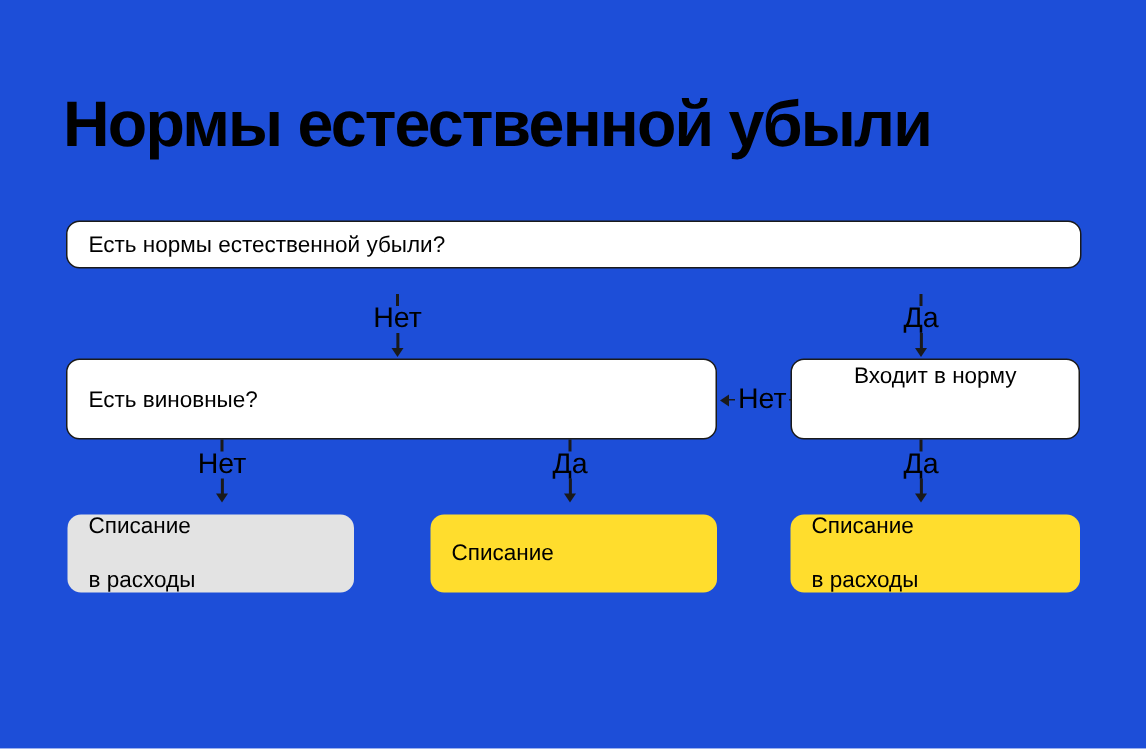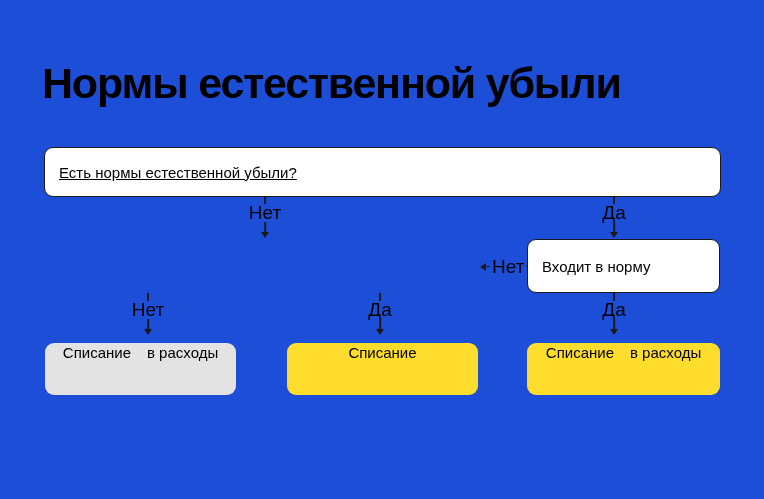--- a/index.html
+++ b/index.html
@@ -34,26 +34,26 @@
     background: #fff;
     border: 1.5px solid var(--line);
     border-radius: 9px;
     display: flex;
     align-items: center;
     padding: 0 14px;
     font-size: 15px;
     color: #000;
   }
   .qbox.multi {
-    flex-direction: column;
+    flex-direction: row;
     align-items: flex-start;
     justify-content: center;
     line-height: 21px;
   }
-  #boxA { left: 44px;  top: 147px; width: 677px; height: 50px; text-decoration: underline; }
+  #boxA { left: 44px;  top: 147px; width: 677px; height: 32px; }
   #boxB { left: 44px;  top: 239px; width: 434px; height: 54px; }
   #boxC { left: 527px; top: 239px; width: 193px; height: 54px; }
 
   .vbranch {
     position: absolute;
     width: 60px;
     display: flex;
     flex-direction: column;
     align-items: center;
   }
@@ -112,20 +112,21 @@
   .hseg.s1 { width: 4px; }
   .hseg.s2 { flex: 1; }
   .harrow .blabel { margin: 0 2px; }
 
   .rbox {
     position: absolute;
     top: 343px;
     height: 52px;
     border-radius: 9px;
     display: flex;
+    flex-direction: column;
     justify-content: center;
     padding: 0 14px;
     font-size: 15px;
     line-height: 20px;
     color: #000;
     gap: 16px;
   }
   .rbox.gray   { background: var(--gray); }
   .rbox.yellow { background: var(--yellow); }
   #boxD { left: 45px;  width: 191px; }
@@ -159,20 +160,23 @@
     <span class="blabel">Нет</span>
     <span class="varrow"></span>
   </div>
 
   <div class="vbranch" id="vb-q1-yes">
     <span class="tick"></span>
     <span class="blabel">Да</span>
     <span class="varrow"></span>
   </div>
 
+  <div class="qbox" id="boxB">
+    <span>Есть виновные?</span>
+  </div>
 
   <div class="qbox multi" id="boxC">
     <div>Входит в норму</div>
   </div>
 
   <div class="harrow">
     <span class="hhead"></span>
     <span class="hseg s1"></span>
     <span class="blabel">Нет</span>
     <span class="hseg s2"></span>

